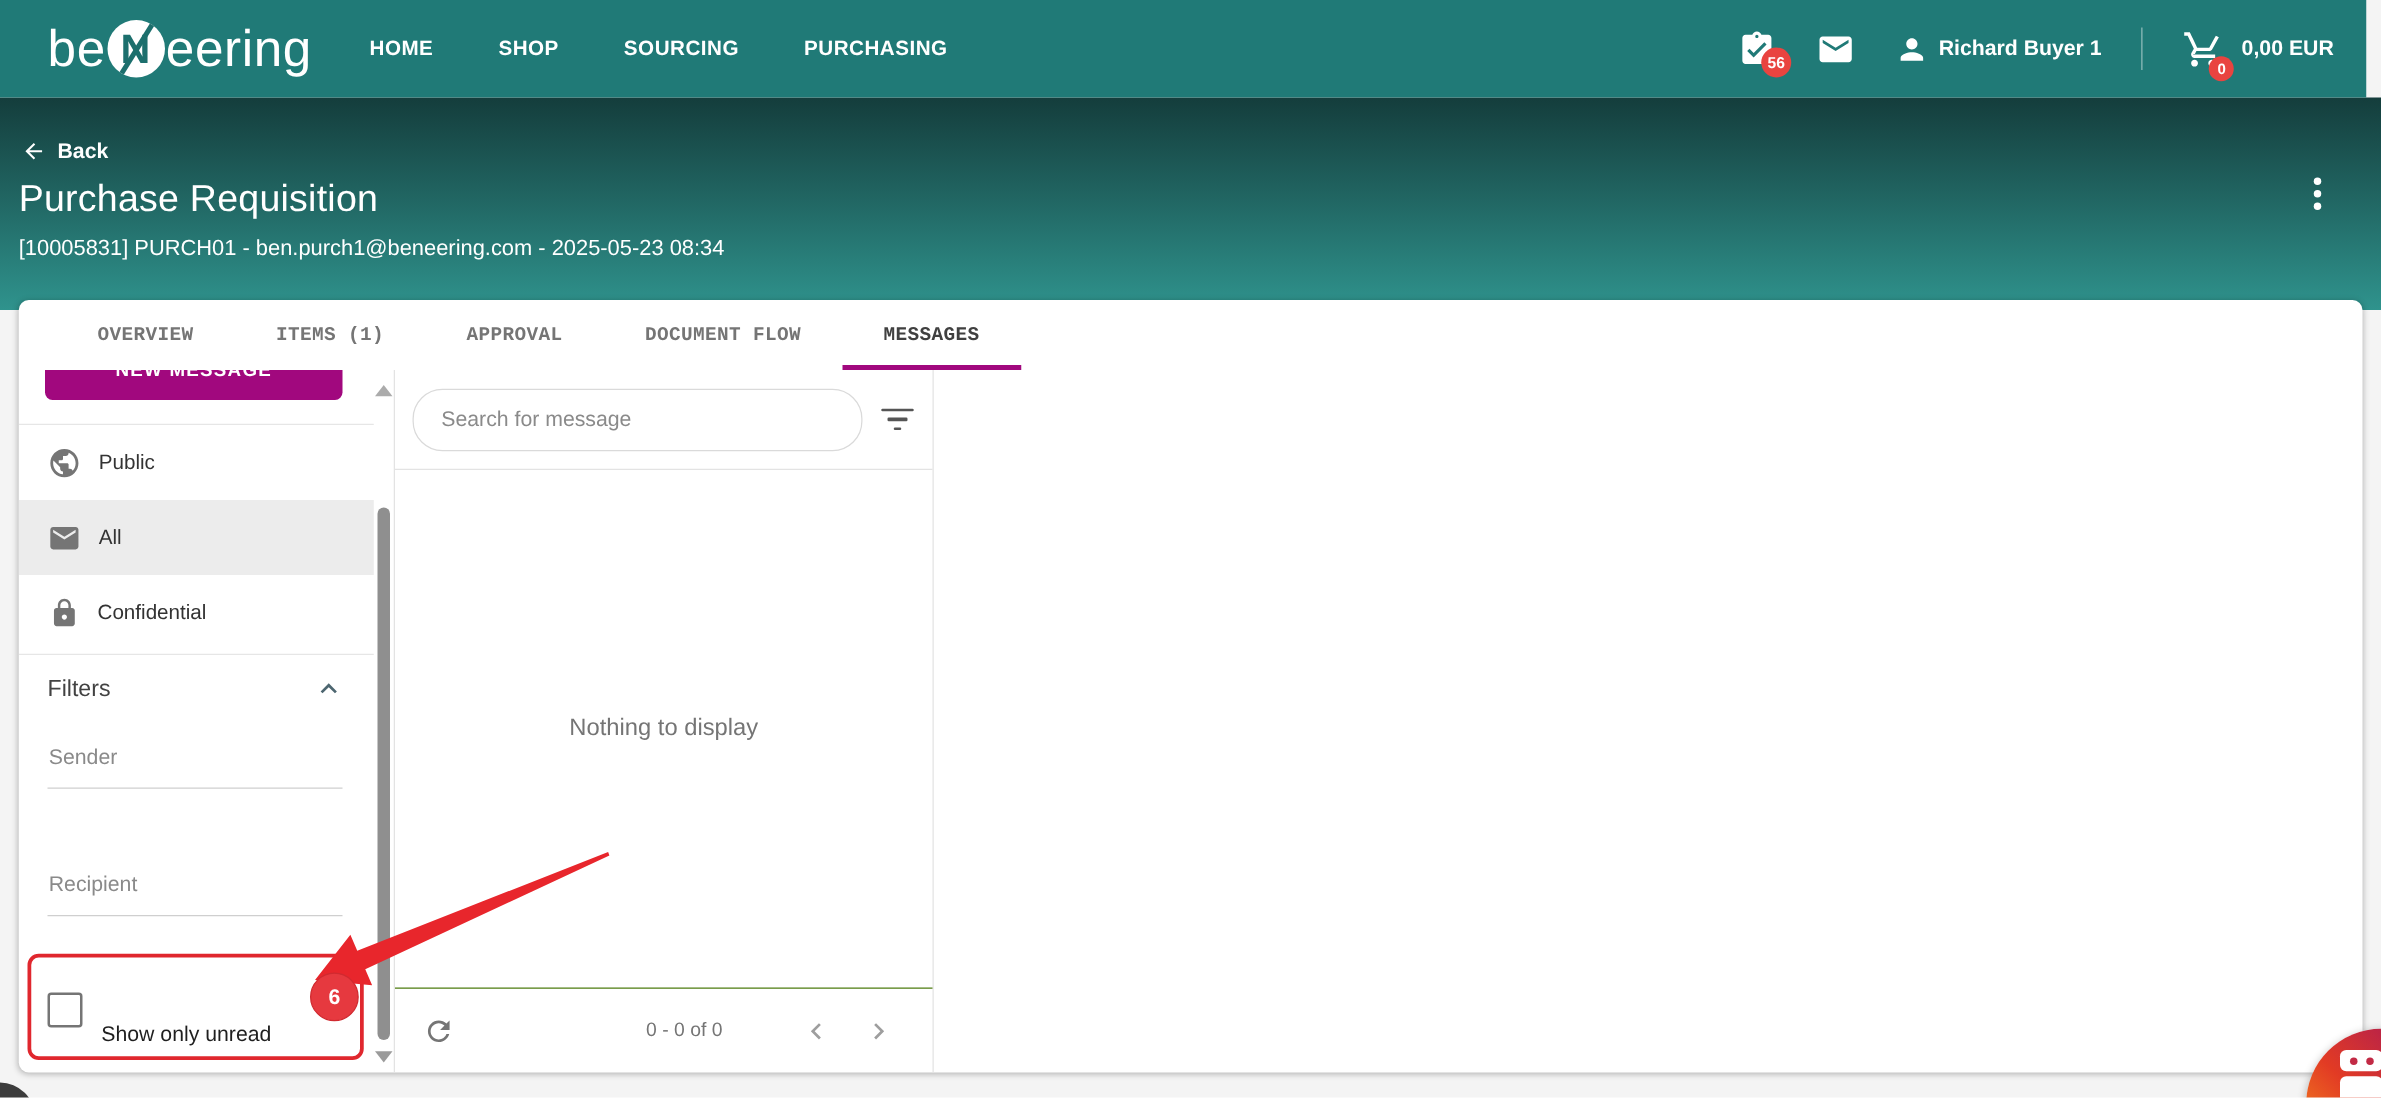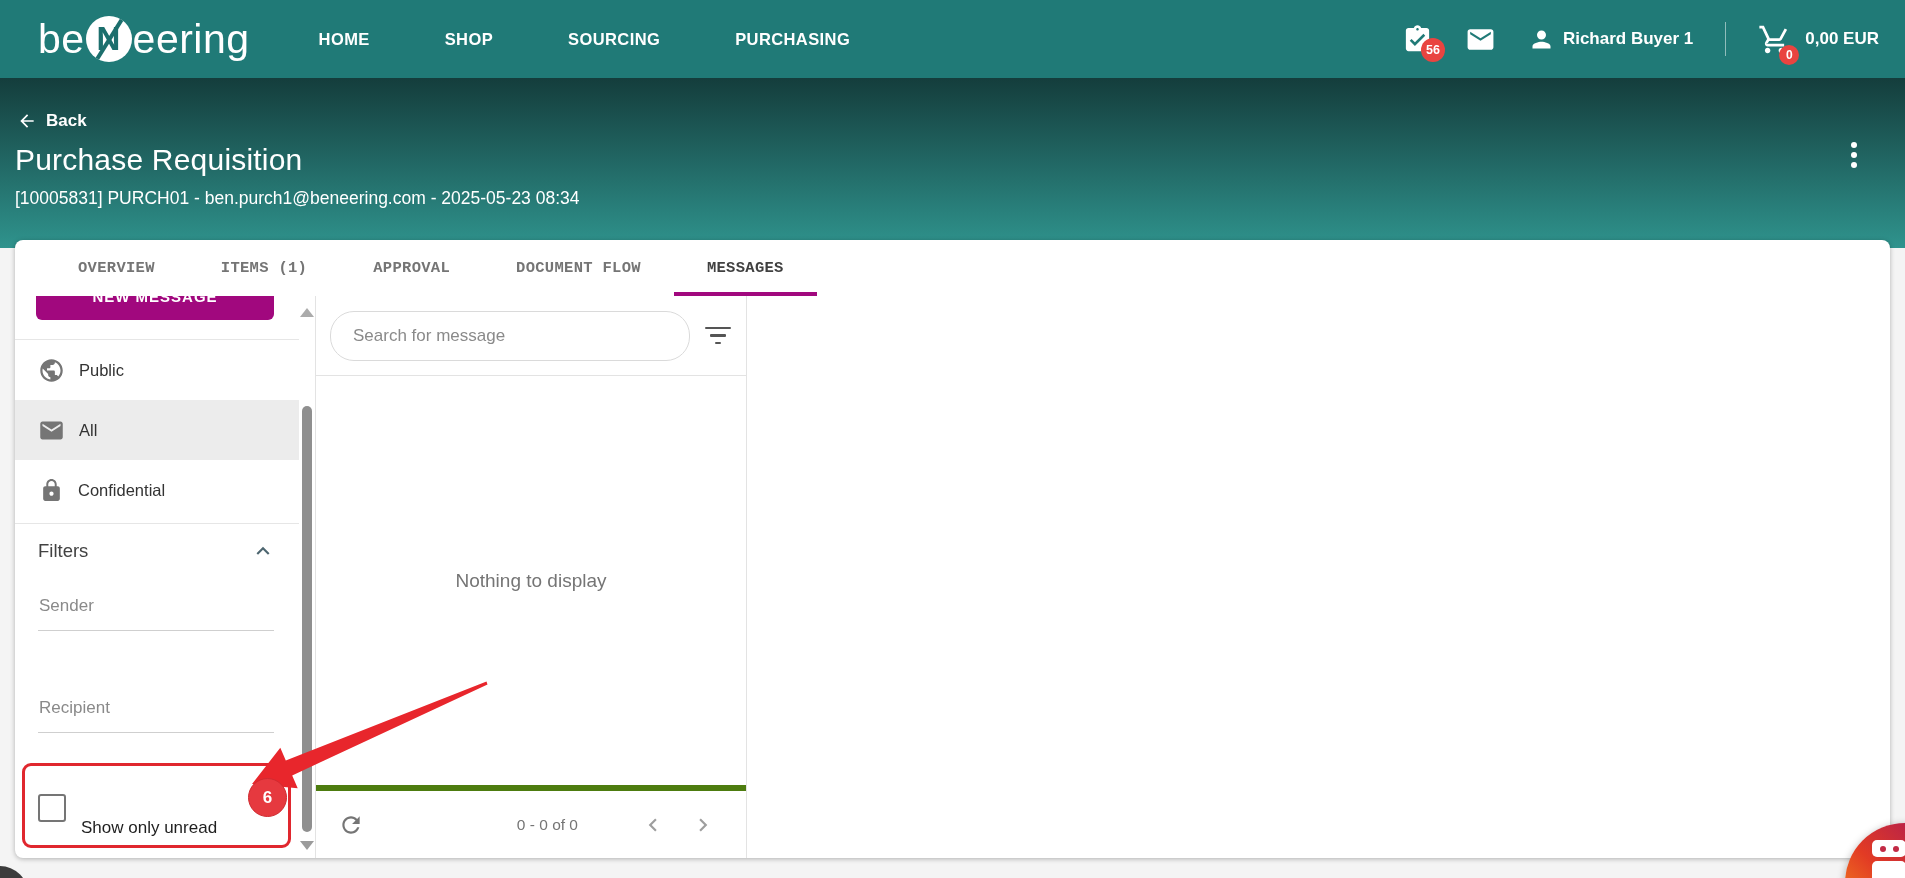--- a/index.html
+++ b/index.html
@@ -2,26 +2,26 @@
 <html><head>
 <meta charset="utf-8">
 <style>
   html,body{margin:0;padding:0;}
   body{
     width:1905px;height:878px;position:relative;overflow:hidden;
     font-family:"Liberation Sans",sans-serif;background:#f4f4f4;
     -webkit-font-smoothing:antialiased;
   }
   
-  .header{position:absolute;top:0;left:0;right:0;height:78px;background:#207a77;display:flex;align-items:center;z-index:5;}
+  .header{position:absolute;top:0;left:0;right:12px;height:78px;background:#207a77;display:flex;align-items:center;z-index:5;}
   .logo{margin-left:38px;display:flex;align-items:center;color:#fff;font-size:41px;letter-spacing:.5px;}
   .logo .ln{width:46px;height:46px;border-radius:50%;background:#fff;color:#1c6f6d;display:flex;align-items:center;justify-content:center;font-size:33px;font-weight:bold;margin:0 1px;position:relative;overflow:hidden;}
   .logo .ln::after{content:"";position:absolute;left:21px;top:-6px;width:4px;height:60px;background:#1c6f6d;transform:rotate(32deg);}
   .nav{display:flex;margin-left:46px;gap:52px;}
-  .nav-item{color:#fff;font-size:16.5px;font-weight:bold;letter-spacing:.4px;cursor:pointer;margin-left:23px;}
+  .nav-item{color:#fff;font-size:16.5px;font-weight:bold;letter-spacing:.4px;cursor:pointer;}
   .hright{margin-left:auto;display:flex;align-items:center;margin-right:26px;gap:32px;}
   .icon-wrap{position:relative;display:flex;align-items:center;cursor:pointer;}
   .badge{position:absolute;background:#e94440;color:#fff;border-radius:50%;font-weight:bold;display:flex;align-items:center;justify-content:center;}
   .badge.b56{width:24px;height:24px;font-size:12.5px;right:-12px;bottom:-7px;}
   .badge.b0{width:20px;height:20px;font-size:12px;right:-8px;bottom:-9px;}
   .userchunk{display:flex;align-items:center;gap:8px;color:#fff;font-size:17px;font-weight:bold;cursor:pointer;}
   .hdivider{width:1px;height:34px;background:rgba(255,255,255,.5);}
   .cartchunk{display:flex;align-items:center;gap:14px;color:#fff;font-size:17px;font-weight:bold;cursor:pointer;}
   
   .banner{position:absolute;top:78px;left:0;right:0;height:170px;background:linear-gradient(180deg,#143d3c 0%,#2f938d 100%);color:#fff;}
@@ -61,21 +61,21 @@
   .thumb{position:absolute;top:110px;left:3px;width:10px;height:426px;background:#8f8f8f;border-radius:5px;cursor:pointer;}
   
   .middle{width:430px;flex:none;border-left:1px solid #e3e3e3;border-right:1px solid #e3e3e3;display:flex;flex-direction:column;}
   .search-row{height:79px;border-bottom:1px solid #e3e3e3;display:flex;align-items:center;padding:0 14px;gap:14px;flex:none;}
   .search-pill{flex:1;height:48px;border:1.5px solid #dadada;border-radius:24px;padding:0 22px;font-family:inherit;font-size:17px;color:#333;outline:none;}
   .search-pill::placeholder{color:#8a8a8a;}
   .filter-ic{width:28px;height:24px;display:flex;flex-direction:column;justify-content:center;gap:5px;align-items:center;cursor:pointer;}
   .filter-ic i{display:block;height:2.5px;background:#555;border-radius:1px;}
   .filter-ic i:nth-child(1){width:26px;}.filter-ic i:nth-child(2){width:16px;}.filter-ic i:nth-child(3){width:6px;}
   .list-empty{flex:1;display:flex;align-items:center;justify-content:center;color:#757575;font-size:19px;}
-  .list-footer{height:67px;border-top:6px solid #4d7c0f;display:flex;align-items:center;padding:0 22px;flex:none;}
+  .list-footer{height:67px;border-top:1px solid #4d7c0f;display:flex;align-items:center;padding:0 22px;flex:none;}
   .pg-text{color:#757575;font-size:15.5px;}
   .chev{cursor:pointer;display:flex;align-items:center;}
   
   .detail{flex:1;display:flex;align-items:center;justify-content:center;color:#757575;font-size:19px;}
   
   .red-box{position:absolute;left:22px;top:763px;width:263px;height:79px;border:3px solid #e0272e;border-radius:9px;z-index:20;pointer-events:none;}
   .badge6{position:absolute;left:248px;top:778px;width:37px;height:37px;border-radius:50%;background:#e6393f;border:1.5px solid #d02a30;color:#fff;font-weight:bold;font-size:17px;display:flex;align-items:center;justify-content:center;z-index:22;}
   .arrow-svg{position:absolute;left:0;top:0;z-index:21;pointer-events:none;}
   .chat-widget{position:absolute;left:1845px;top:823px;width:120px;height:120px;border-radius:50%;background:linear-gradient(225deg,#a61758 8%,#e23b24 55%,#f7941d 96%);z-index:30;box-shadow:0 2px 8px rgba(0,0,0,.3);cursor:pointer;}
   .robot{position:absolute;left:27px;top:17px;width:34px;}

